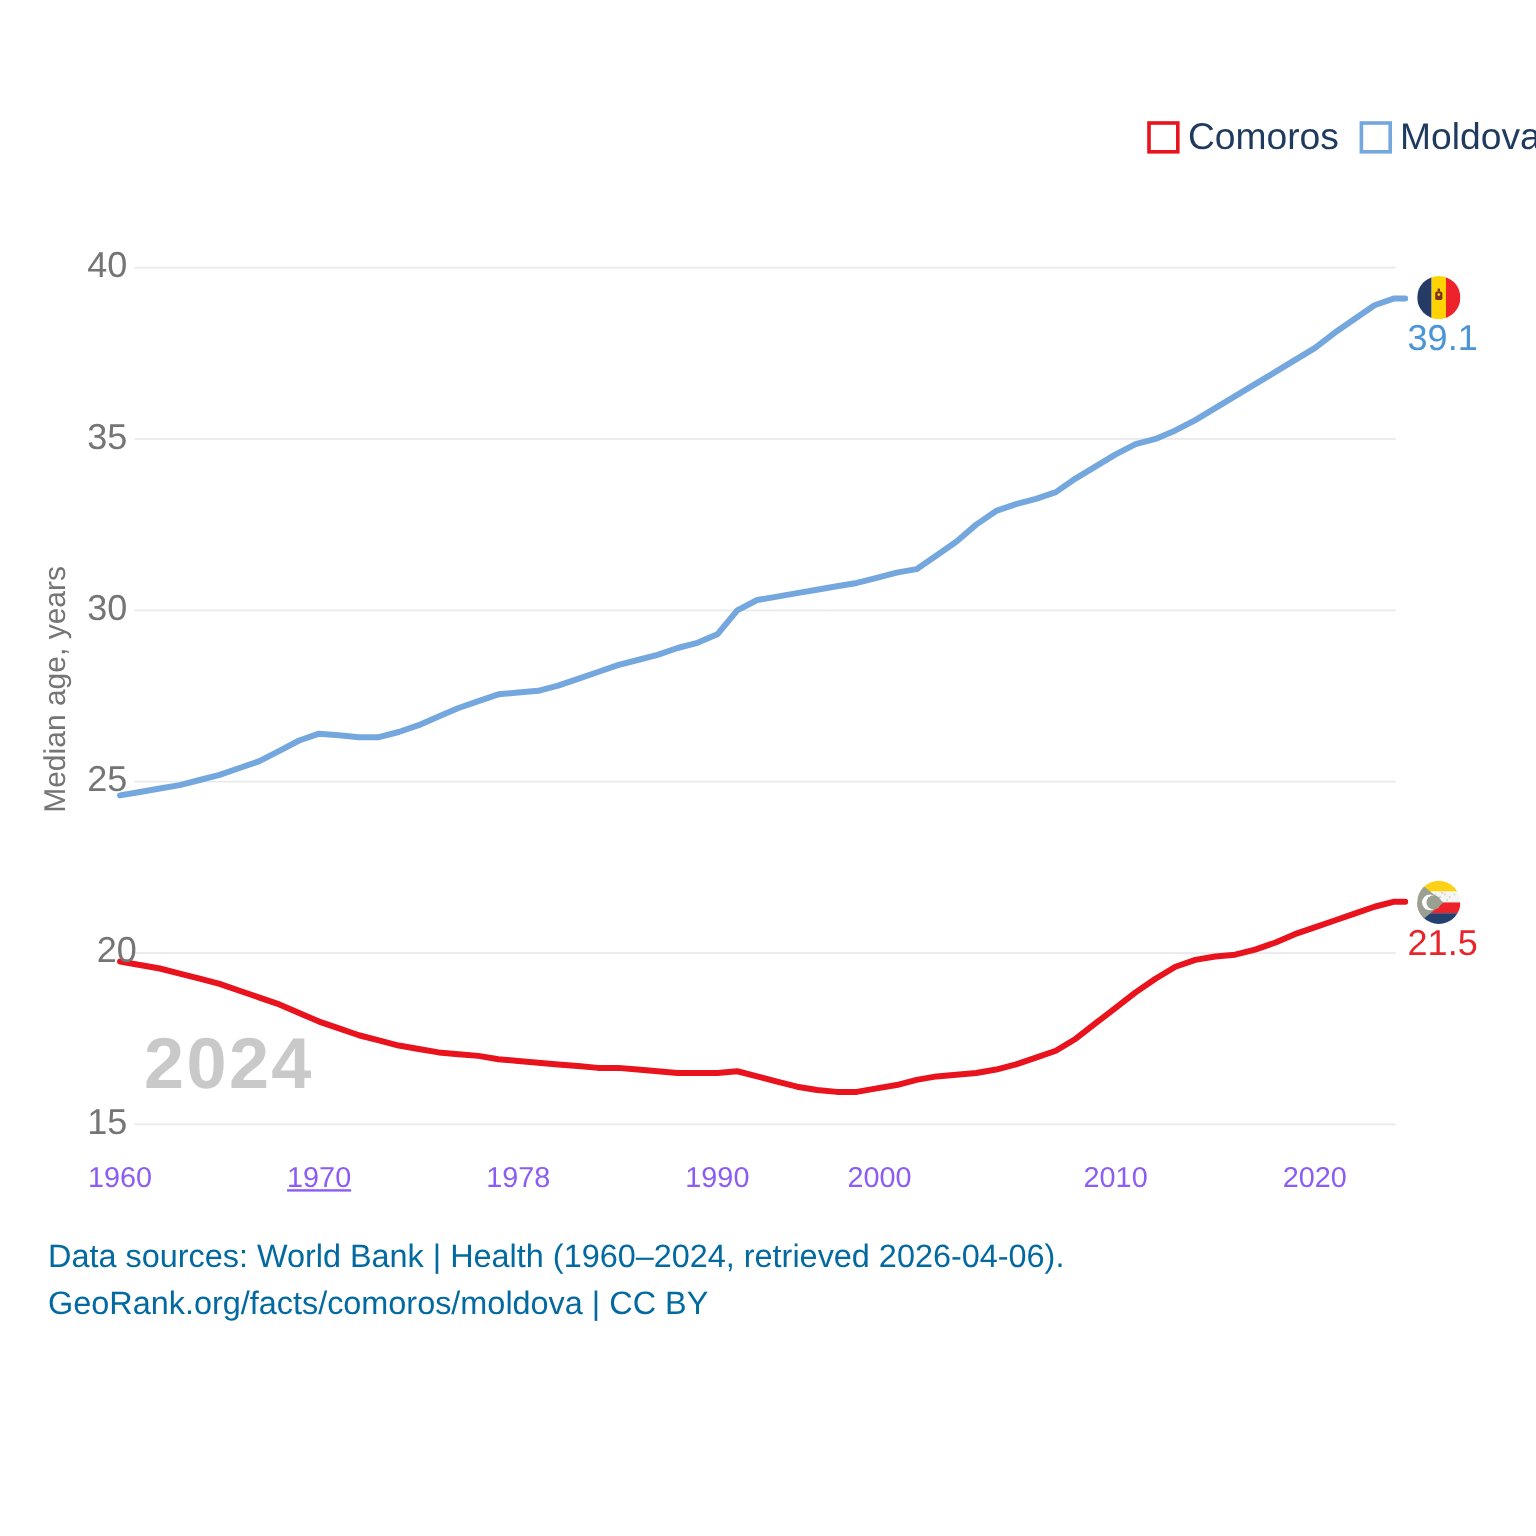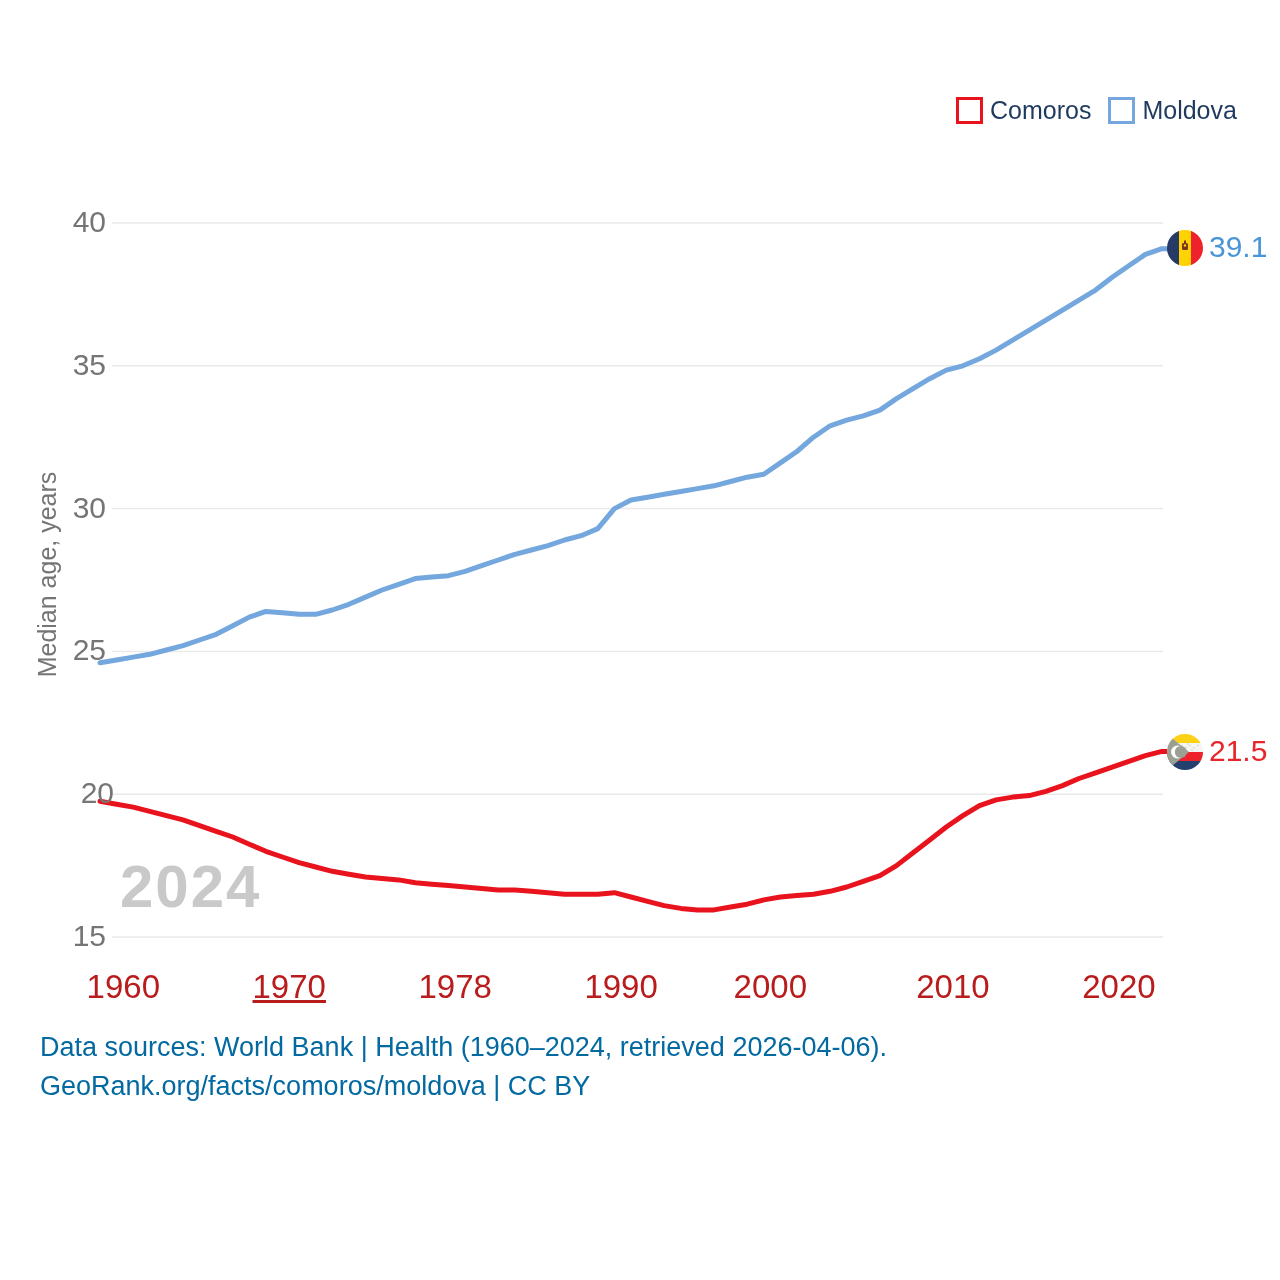--- a/index.html
+++ b/index.html
@@ -4,28 +4,28 @@
 <style>
   html,body{margin:0;padding:0;background:#ffffff;}
   .page{position:relative;width:1280px;height:1280px;background:#ffffff;overflow:hidden;
         font-family:"Liberation Sans", sans-serif;}
   #chart-svg{position:absolute;left:0;top:0;z-index:2;}
   .watermark{position:absolute;left:120px;top:852px;z-index:1;font-size:60px;font-weight:bold;
              color:#c9c9c9;letter-spacing:2px;}
   .y-title{position:absolute;left:-103px;top:560px;width:300px;text-align:center;z-index:3;
            font-size:25px;color:#757575;transform:rotate(-90deg);}
   .ytick{position:absolute;width:70px;text-align:right;font-size:30px;color:#757575;z-index:3;}
-  .xtick{position:absolute;width:120px;text-align:right;font-size:33px;color:#b91c1c;z-index:3;}
+  .xtick{position:absolute;width:120px;text-align:center;font-size:24px;color:#8b5cf6;z-index:3;}
   .legend{position:absolute;left:956px;top:96px;z-index:3;}
   .legend-title{font-size:29px;color:#1e3a5e;margin-bottom:14px;}
   .legend-row{display:flex;align-items:center;}
   .sq{display:inline-block;width:21px;height:21px;border:3px solid #000;background:#fff;}
-  .legend-label{font-size:25px;color:#1e3a5e;margin-left:7px;}
+  .legend-label{font-size:31px;color:#1e3a5e;margin-left:7px;}
   .gap{width:17px;}
-  .endlabel{position:absolute;z-index:4;display:flex;}
+  .endlabel{position:absolute;z-index:4;display:flex;align-items:center;flex-direction:column;}
   .endlabel .val{font-size:30px;margin-left:6px;}
   .flag{width:36px;height:36px;display:block;}
   .footer{position:absolute;left:40px;top:1028px;z-index:3;font-size:27px;color:#0369a1;
           line-height:39px;}
 </style>
 </head>
 <body>
 
 <div class="page">
 
@@ -49,21 +49,21 @@
       <div class="ytick" style="left: 36px; top: 490.6px;">30</div>
       <div class="ytick" style="left: 36px; top: 633.4px;">25</div>
       <div class="ytick" style="left: 44px; top: 776.2px;">20</div>
       <div class="ytick" style="left: 36px; top: 919px;">15</div>
     </div>
   <div id="x-ticks">
       <div class="xtick" style="left: 40px; top: 968px;">1960</div>
       <div class="xtick" style="left: 205.94px; top: 968px; text-decoration: underline;">1970</div>
       <div class="xtick" style="left: 371.88px; top: 968px;">1978</div>
       <div class="xtick" style="left: 537.82px; top: 968px;">1990</div>
-      <div class="xtick" style="left: 687px; top: 968px;">2000</div>
+      <div class="xtick" style="left: 673px; top: 968px;">2000</div>
       <div class="xtick" style="left: 869.7px; top: 968px;">2010</div>
       <div class="xtick" style="left: 1035.64px; top: 968px;">2020</div>
     </div>
 
   <div class="legend">
     <div class="legend-row">
       <span class="sq" id="sq-comoros" style="border-color: rgb(232, 19, 29);"></span>
       <span class="legend-label">Comoros</span>
       <span class="gap"></span>
       <span class="sq" id="sq-moldova" style="border-color: rgb(116, 167, 221);"></span>

